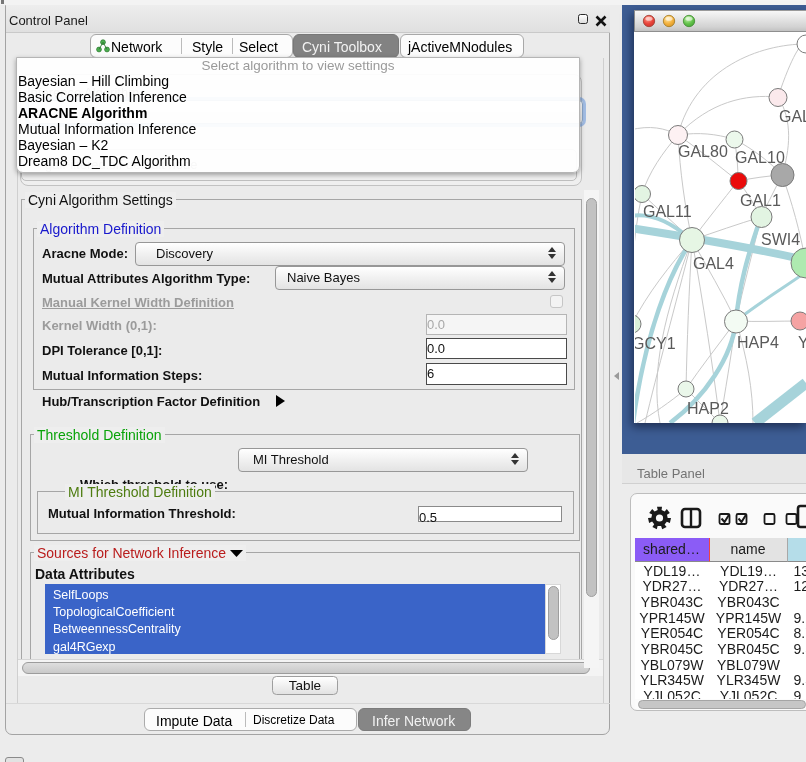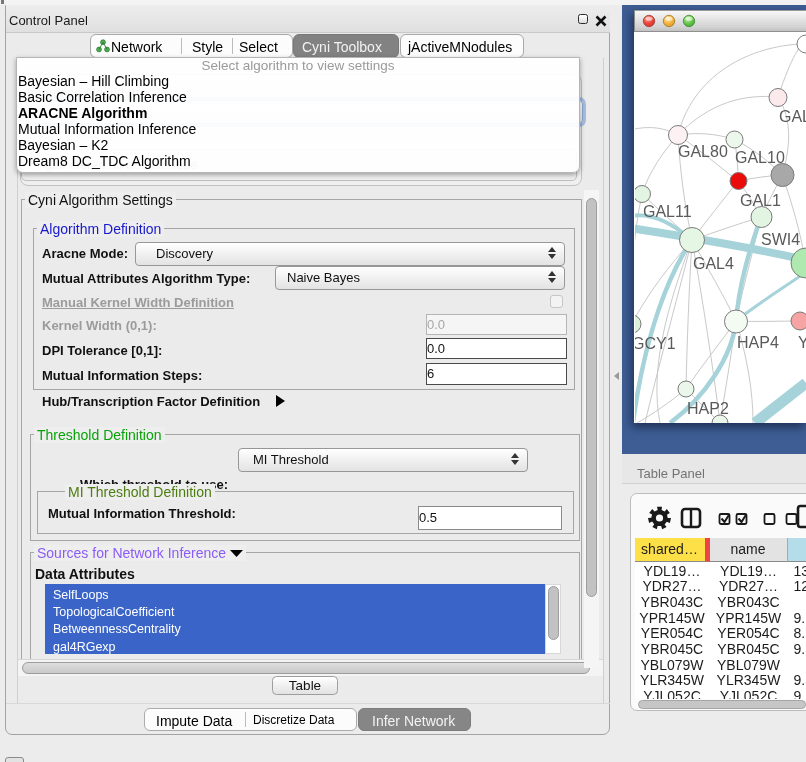--- a/index.html
+++ b/index.html
@@ -110,24 +110,24 @@
     <span style="left:14px;">MI Threshold</span>
   <div class="arrows">
       <div class="tri-u"></div>
       <div class="tri-d"></div>
     </div>
   </div>
 <div class="fs" style="left:37px;top:491px;width:535px;height:41px;">
   <span style="color:#4d7c0f;margin-left:24px;">MI Threshold Definition</span>
 </div>
 <div class="bl" style="left:48px;top:506px;">Mutual Information Threshold:</div>
-<div class="fld" style="left:418px;top:506px;width:144px;height:24px;border:1px solid #8a8a8a;box-sizing:border-box;line-height:22px;padding-right:8px;">0.5</div>
+<div class="fld" style="left:418px;top:506px;width:144px;height:16px;border:1px solid #8a8a8a;box-sizing:border-box;line-height:22px;padding-right:8px;">0.5</div>
 
 <div class="fs" style="left:30px;top:552px;width:548px;height:106px;border-bottom:none;">
-  <span style="color:#8b5cf6;">Sources for Network Inference <svg width="13" height="9" style="vertical-align:0px;">
+  <span style="color:#b91c1c;">Sources for Network Inference <svg width="13" height="9" style="vertical-align:0px;">
         <path d="M0 1 L13 1 L6.5 8 Z" fill="#000"></path>
       </svg></span>
 </div>
 <div class="a" style="left:35px;top:566px;font-size:14px;font-weight:bold;color:#111;">Data Attributes</div>
 <div class="a" style="left:45px;top:584px;width:500px;height:70px;background:#3a64c8;"></div>
 <div class="a" style="left:53px;top:587px;font-size:12.5px;color:#fff;line-height:17.2px;">SelfLoops<br>TopologicalCoefficient<br>BetweennessCentrality<br>gal4RGexp</div>
 <div class="a" style="left:545px;top:584px;width:16px;height:70px;background:#fff;border:1px solid #d8d8d8;box-sizing:border-box;"></div>
 <div class="a" style="left:547.5px;top:586px;width:11px;height:54px;background:#c2c2c2;border:1px solid #9e9e9e;border-radius:6px;box-sizing:border-box;"></div>
 
 <div class="a" style="left:18px;top:659px;width:585px;height:16px;background:#f4f4f4;border-top:1px solid #d6d6d6;"></div>
@@ -269,21 +269,21 @@
   <rect x="89.5" y="21" width="10" height="10" rx="1.5" stroke-width="1.8"></rect>
   <rect x="106.5" y="21" width="10" height="10" rx="1.5" stroke-width="1.8"></rect>
   <path d="M91.5 25.5 l3 3.5 5 -8" stroke-width="2"></path>
   <path d="M108.5 25.5 l3 3.5 5 -8" stroke-width="2"></path>
   <rect x="134.5" y="21" width="10" height="10" rx="1.5" stroke-width="1.8"></rect>
   <rect x="156.5" y="21" width="10" height="10" rx="1.5" stroke-width="1.8"></rect>
   <rect x="168" y="13" width="16" height="21" rx="2.5" stroke-width="2.6"></rect>
  </g>
 </svg>
 <div class="a" id="tbl" style="left:634.5px;top:538px;width:171.5px;height:161px;overflow:hidden;background:#fff;font-size:14px;color:#1c1c1c;">
- <div style="position:absolute;left:0;top:0;width:75px;height:23.5px;background:#fde047;border-right:5px solid #ef4444;border-bottom:1px solid #8a8a8a;box-sizing:border-box;text-align:center;line-height:23px;">shared…</div>
+ <div style="position:absolute;left:0;top:0;width:75px;height:23.5px;background:#8b5cf6;border-right:1px solid #ef4444;border-bottom:1px solid #8a8a8a;box-sizing:border-box;text-align:center;line-height:23px;">shared…</div>
  <div style="position:absolute;left:75px;top:0;width:78px;height:23.5px;background:#e3e3e3;border-right:1px solid #a8a8a8;border-bottom:1px solid #8a8a8a;box-sizing:border-box;text-align:center;line-height:23px;">name</div>
  <div style="position:absolute;left:153px;top:0;width:19px;height:23.5px;background:#b5dde9;border-bottom:1px solid #8a8a8a;box-sizing:border-box;"></div>
  <div id="col1" style="position:absolute;left:0;top:25.5px;width:75px;text-align:center;line-height:15.7px;">YDL19…<br>YDR27…<br>YBR043C<br>YPR145W<br>YER054C<br>YBR045C<br>YBL079W<br>YLR345W<br>YJL052C</div>
  <div style="position:absolute;left:75px;top:25.5px;width:78px;text-align:center;line-height:15.7px;">YDL19…<br>YDR27…<br>YBR043C<br>YPR145W<br>YER054C<br>YBR045C<br>YBL079W<br>YLR345W<br>YJL052C</div>
  <div style="position:absolute;left:159px;top:25.5px;width:40px;text-align:left;line-height:15.7px;white-space:nowrap;">13.<br>12.<br>&nbsp;<br>9.1<br>8.7<br>9.5<br>&nbsp;<br>9.3<br>9.2</div>
 
 </div>
 <div class="a" style="left:634.5px;top:699px;width:171.5px;height:10px;background:#fcfcfc;"></div>
 <div class="a" style="left:638px;top:699.5px;width:168px;height:9.5px;background:#c6c6c6;border:1px solid #a5a5a5;border-radius:5px;box-sizing:border-box;"></div>
 

